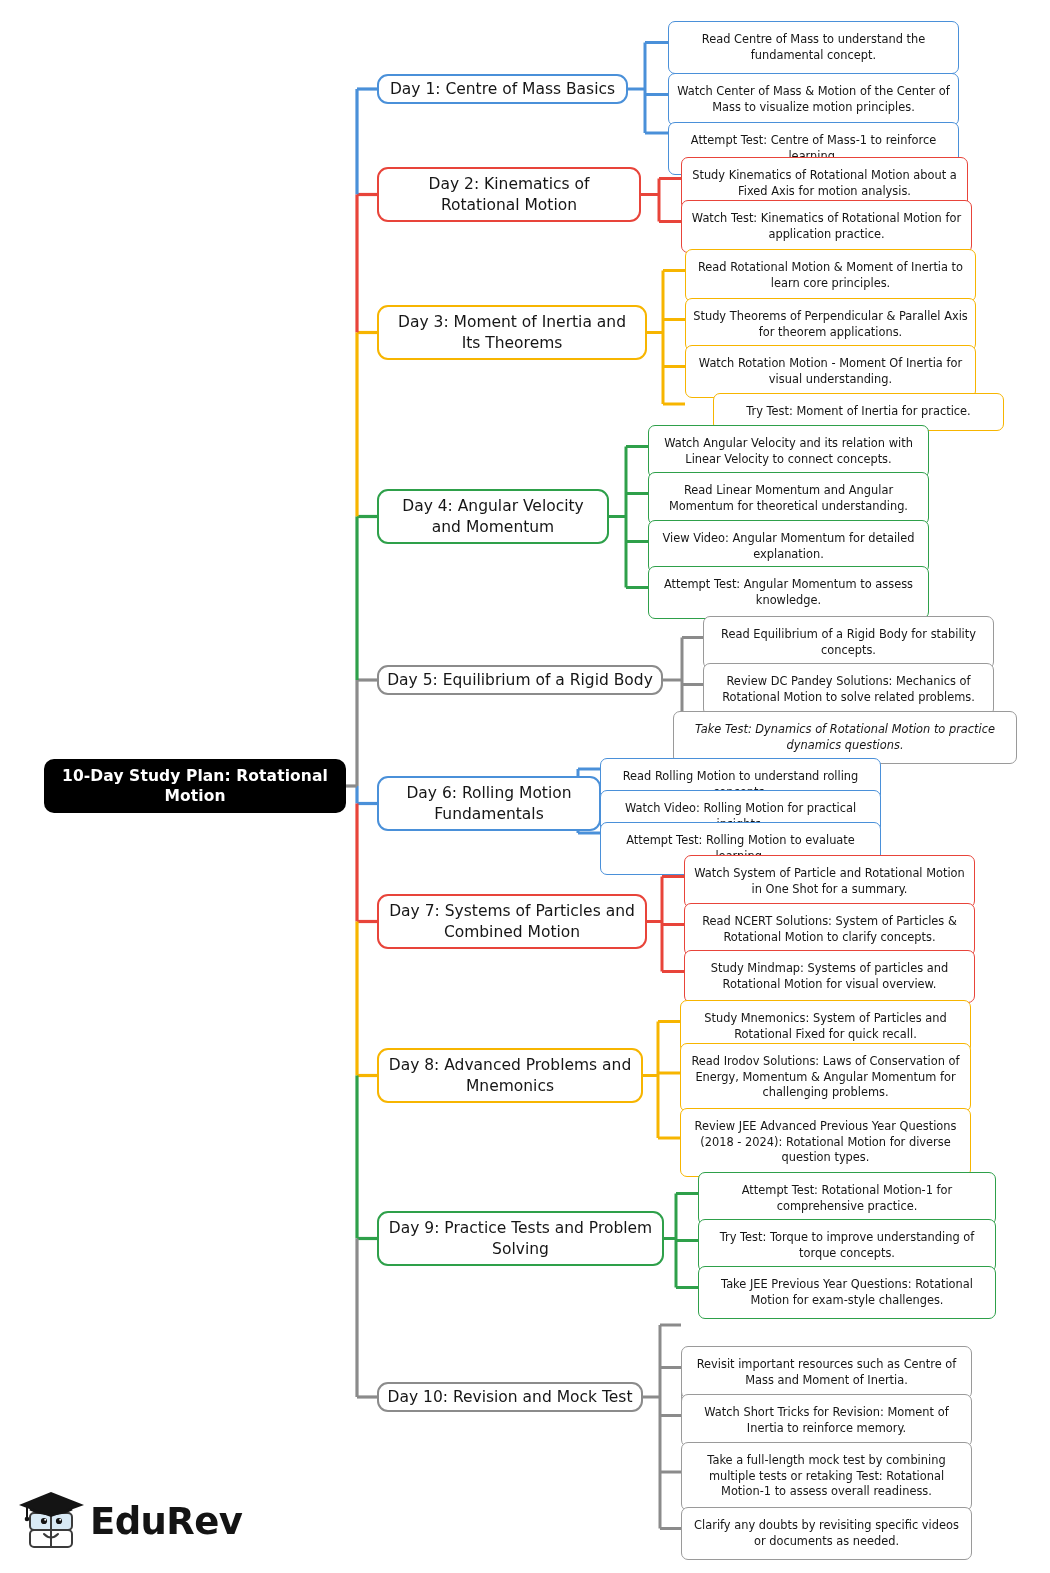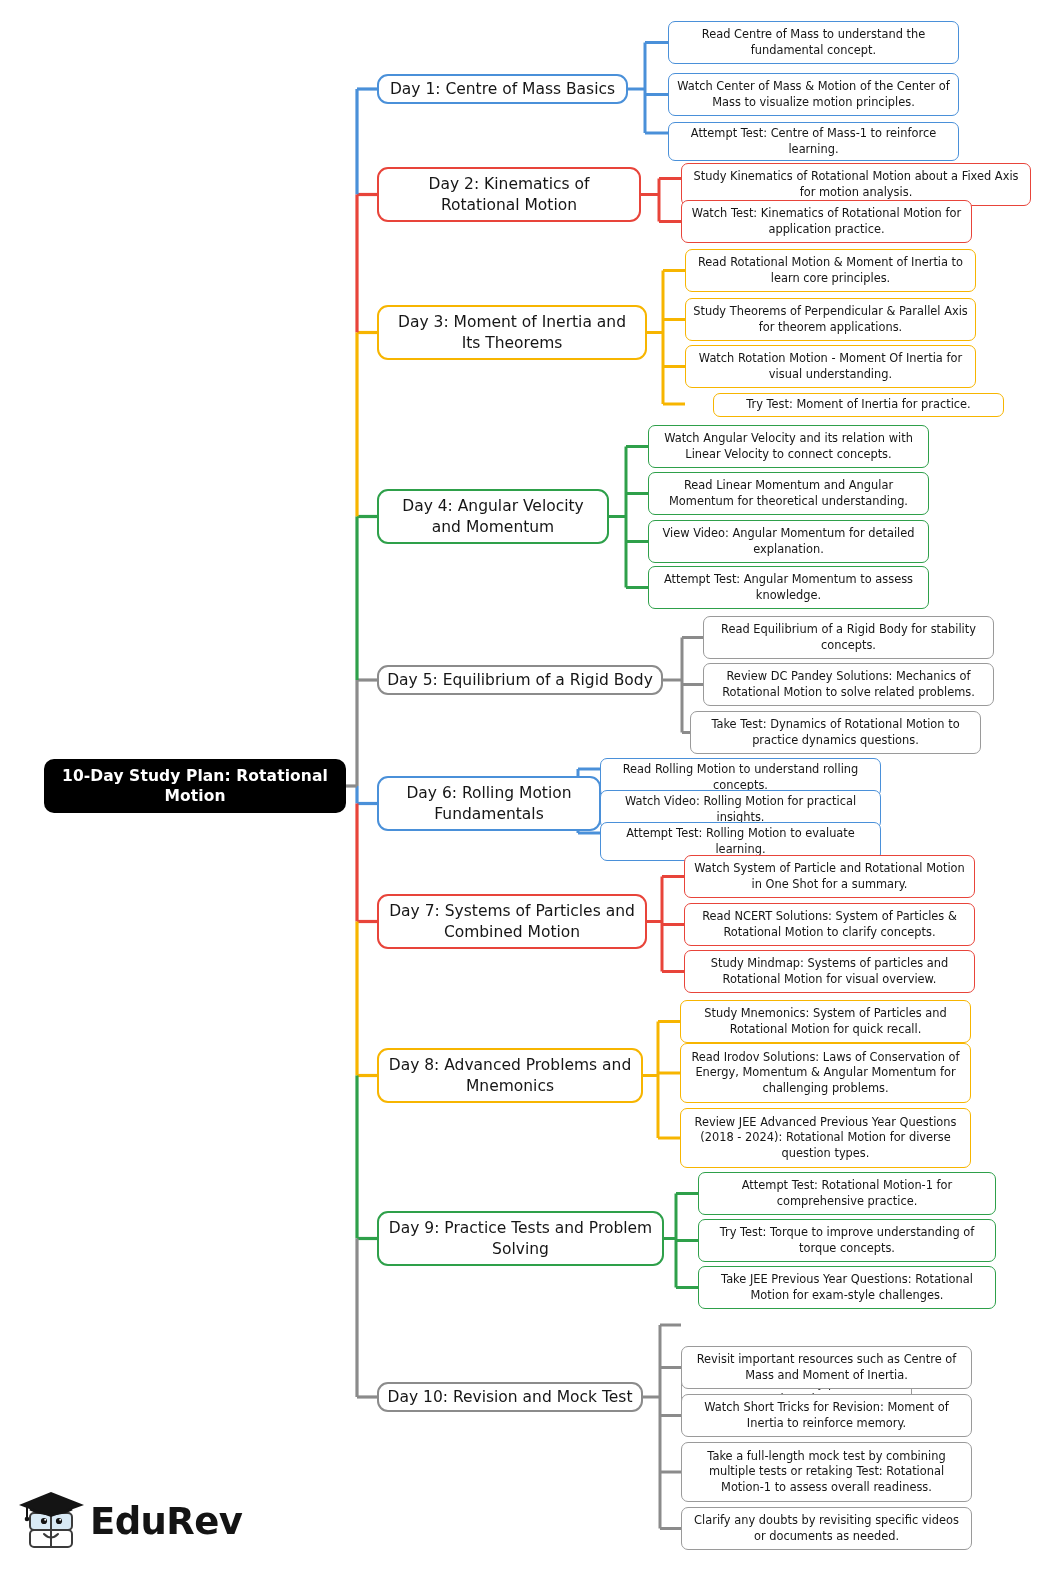--- a/index.html
+++ b/index.html
@@ -31,21 +31,21 @@
   }
   .day.c-blue{border-color:#4a90d9;}
   .day.c-red{border-color:#e8443a;}
   .day.c-yellow{border-color:#f7b500;}
   .day.c-green{border-color:#2ea04a;}
   .day.c-grey{border-color:#8b8b8b;}
 
   
   .leaf{
     border:1.9px solid #888;font-size:11.4px;color:#161616;line-height:1.36;
-    padding:3px 7px;border-radius:7px;
+    padding:10px 7px;border-radius:7px;
   }
   .leaf.c-blue{border-color:#4a90d9;}
   .leaf.c-red{border-color:#e8443a;}
   .leaf.c-yellow{border-color:#f7b500;}
   .leaf.c-green{border-color:#2ea04a;}
   .leaf.c-grey{border-color:#9a9a9a;}
 
   
   #logo{position:absolute;left:18px;top:1486px;width:210px;height:72px;}
   #logo .wordmark{
@@ -148,21 +148,21 @@
       </div>
       <div class="node leaf c-blue" style="left: 668px; top: 73px; width: 291px; min-height: 43px;">
         <span>Watch Center of Mass &amp; Motion of the Center of Mass to visualize motion principles.</span>
       </div>
       <div class="node leaf c-blue" style="left: 668px; top: 122px; width: 291px; min-height: 22px;">
         <span>Attempt Test: Centre of Mass-1 to reinforce learning.</span>
       </div>
       <div class="node day c-red" style="left: 377px; top: 167px; width: 264px; min-height: 55px;">
         <span>Day 2: Kinematics of Rotational Motion</span>
       </div>
-      <div class="node leaf c-red" style="left: 681px; top: 163px; width: 350px; min-height: 43px; text-align: center;">
+      <div class="node leaf c-red" style="left: 681px; top: 157px; width: 287px; min-height: 43px; text-align: center;">
         <span>Study Kinematics of Rotational Motion about a Fixed Axis for motion analysis.</span>
       </div>
       <div class="node leaf c-red" style="left: 681px; top: 200px; width: 291px; min-height: 43px;">
         <span>Watch Test: Kinematics of Rotational Motion for application practice.</span>
       </div>
       <div class="node day c-yellow" style="left: 377px; top: 305px; width: 270px; min-height: 55px;">
         <span>Day 3: Moment of Inertia and Its Theorems</span>
       </div>
       <div class="node leaf c-yellow" style="left: 685px; top: 249px; width: 291px; min-height: 43px;">
         <span>Read Rotational Motion &amp; Moment of Inertia to learn core principles.</span>
@@ -193,21 +193,21 @@
       </div>
       <div class="node day c-grey" style="left: 377px; top: 665px; width: 286px; min-height: 30px;">
         <span>Day 5: Equilibrium of a Rigid Body</span>
       </div>
       <div class="node leaf c-grey" style="left: 703px; top: 616px; width: 291px; min-height: 43px;">
         <span>Read Equilibrium of a Rigid Body for stability concepts.</span>
       </div>
       <div class="node leaf c-grey" style="left: 703px; top: 663px; width: 291px; min-height: 43px;">
         <span>Review DC Pandey Solutions: Mechanics of Rotational Motion to solve related problems.</span>
       </div>
-      <div class="node leaf c-grey" style="left: 690px; top: 711px; width: 291px; min-height: 43px;">
+      <div class="node leaf c-grey" style="left: 673px; top: 711px; width: 344px; min-height: 43px; font-style: italic;">
         <span>Take Test: Dynamics of Rotational Motion to practice dynamics questions.</span>
       </div>
       <div class="node day c-blue" style="left: 377px; top: 776px; width: 224px; min-height: 55px;">
         <span>Day 6: Rolling Motion Fundamentals</span>
       </div>
       <div class="node leaf c-blue" style="left: 600px; top: 758px; width: 281px; min-height: 22px;">
         <span>Read Rolling Motion to understand rolling concepts.</span>
       </div>
       <div class="node leaf c-blue" style="left: 600px; top: 790px; width: 281px; min-height: 22px;">
         <span>Watch Video: Rolling Motion for practical insights.</span>
@@ -224,21 +224,21 @@
       <div class="node leaf c-red" style="left: 684px; top: 903px; width: 291px; min-height: 43px;">
         <span>Read NCERT Solutions: System of Particles &amp; Rotational Motion to clarify concepts.</span>
       </div>
       <div class="node leaf c-red" style="left: 684px; top: 950px; width: 291px; min-height: 43px;">
         <span>Study Mindmap: Systems of particles and Rotational Motion for visual overview.</span>
       </div>
       <div class="node day c-yellow" style="left: 377px; top: 1048px; width: 266px; min-height: 55px;">
         <span>Day 8: Advanced Problems and Mnemonics</span>
       </div>
       <div class="node leaf c-yellow" style="left: 680px; top: 1000px; width: 291px; min-height: 43px;">
-        <span>Study Mnemonics: System of Particles and Rotational Motion for quick recall.</span>
+        <span>Study Mnemonics: System of Particles and Rotational Fixed for quick recall.</span>
       </div>
       <div class="node leaf c-yellow" style="left: 680px; top: 1043px; width: 291px; min-height: 60px;">
         <span>Read Irodov Solutions: Laws of Conservation of Energy, Momentum &amp; Angular Momentum for challenging problems.</span>
       </div>
       <div class="node leaf c-yellow" style="left: 680px; top: 1108px; width: 291px; min-height: 60px;">
         <span>Review JEE Advanced Previous Year Questions (2018 - 2024): Rotational Motion for diverse question types.</span>
       </div>
       <div class="node day c-green" style="left: 377px; top: 1211px; width: 287px; min-height: 55px;">
         <span>Day 9: Practice Tests and Problem Solving</span>
       </div>

